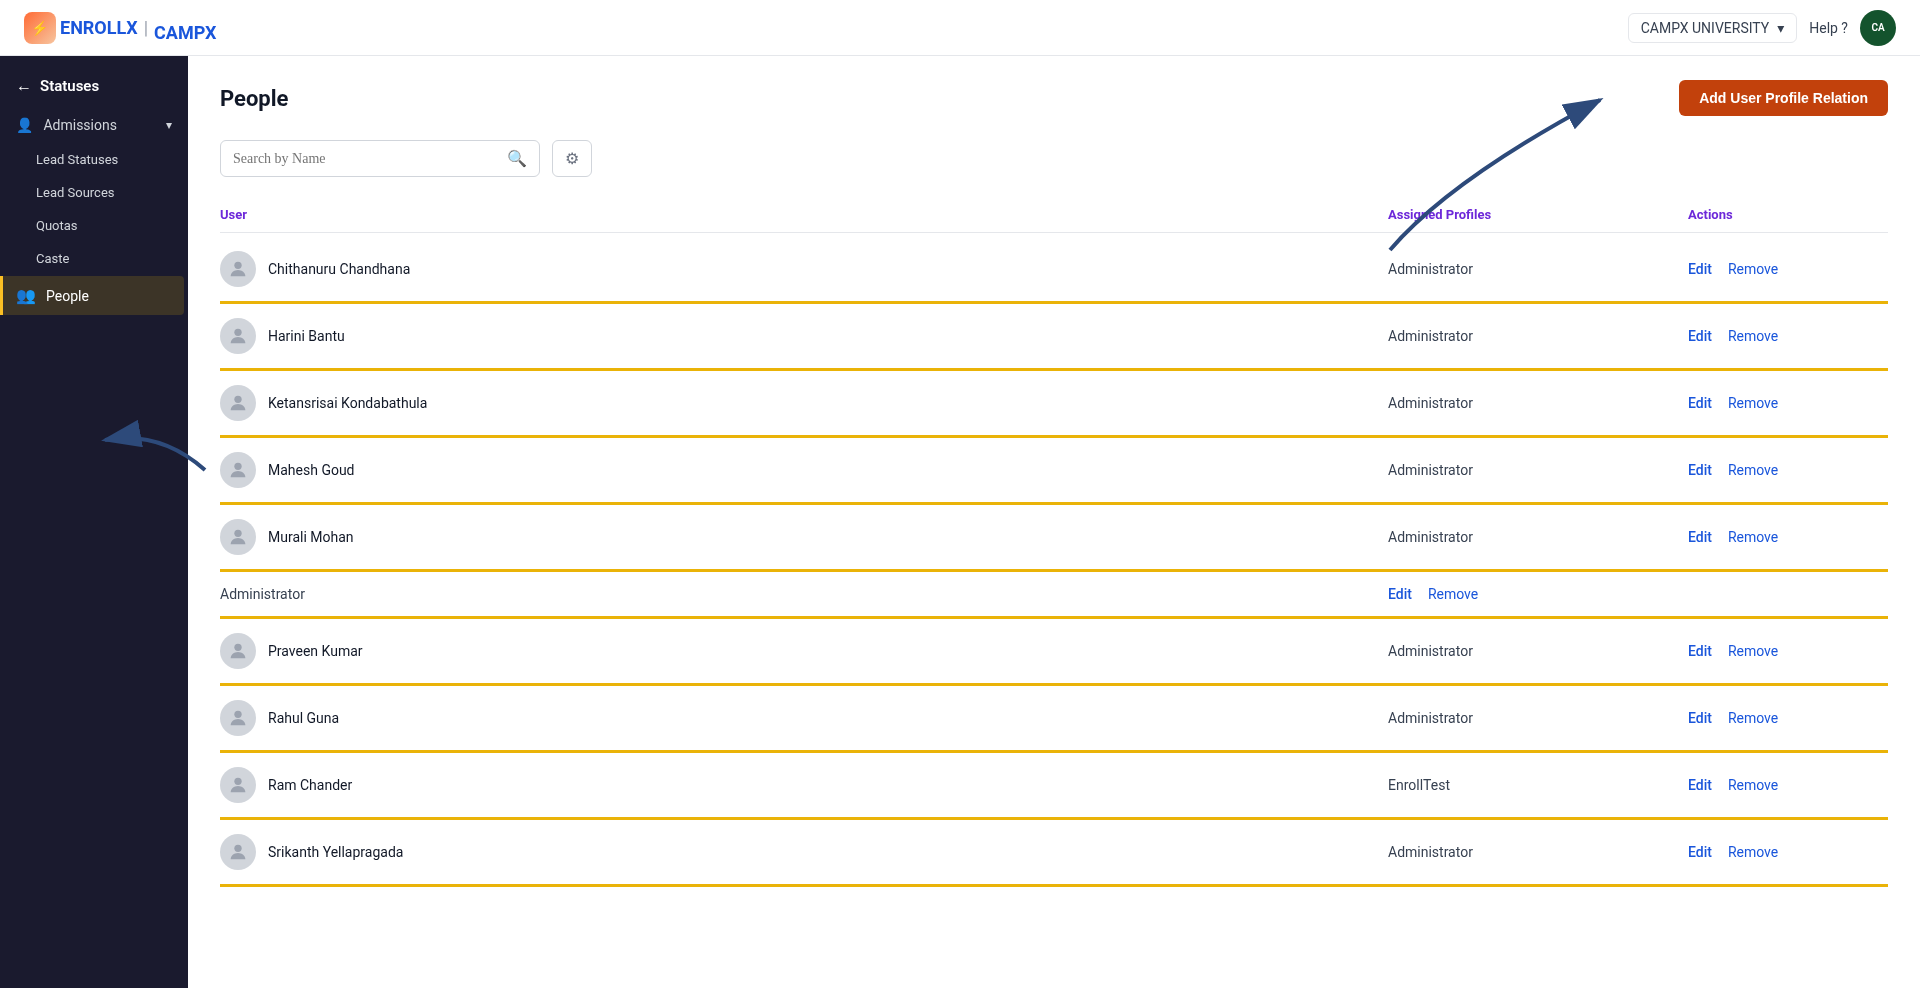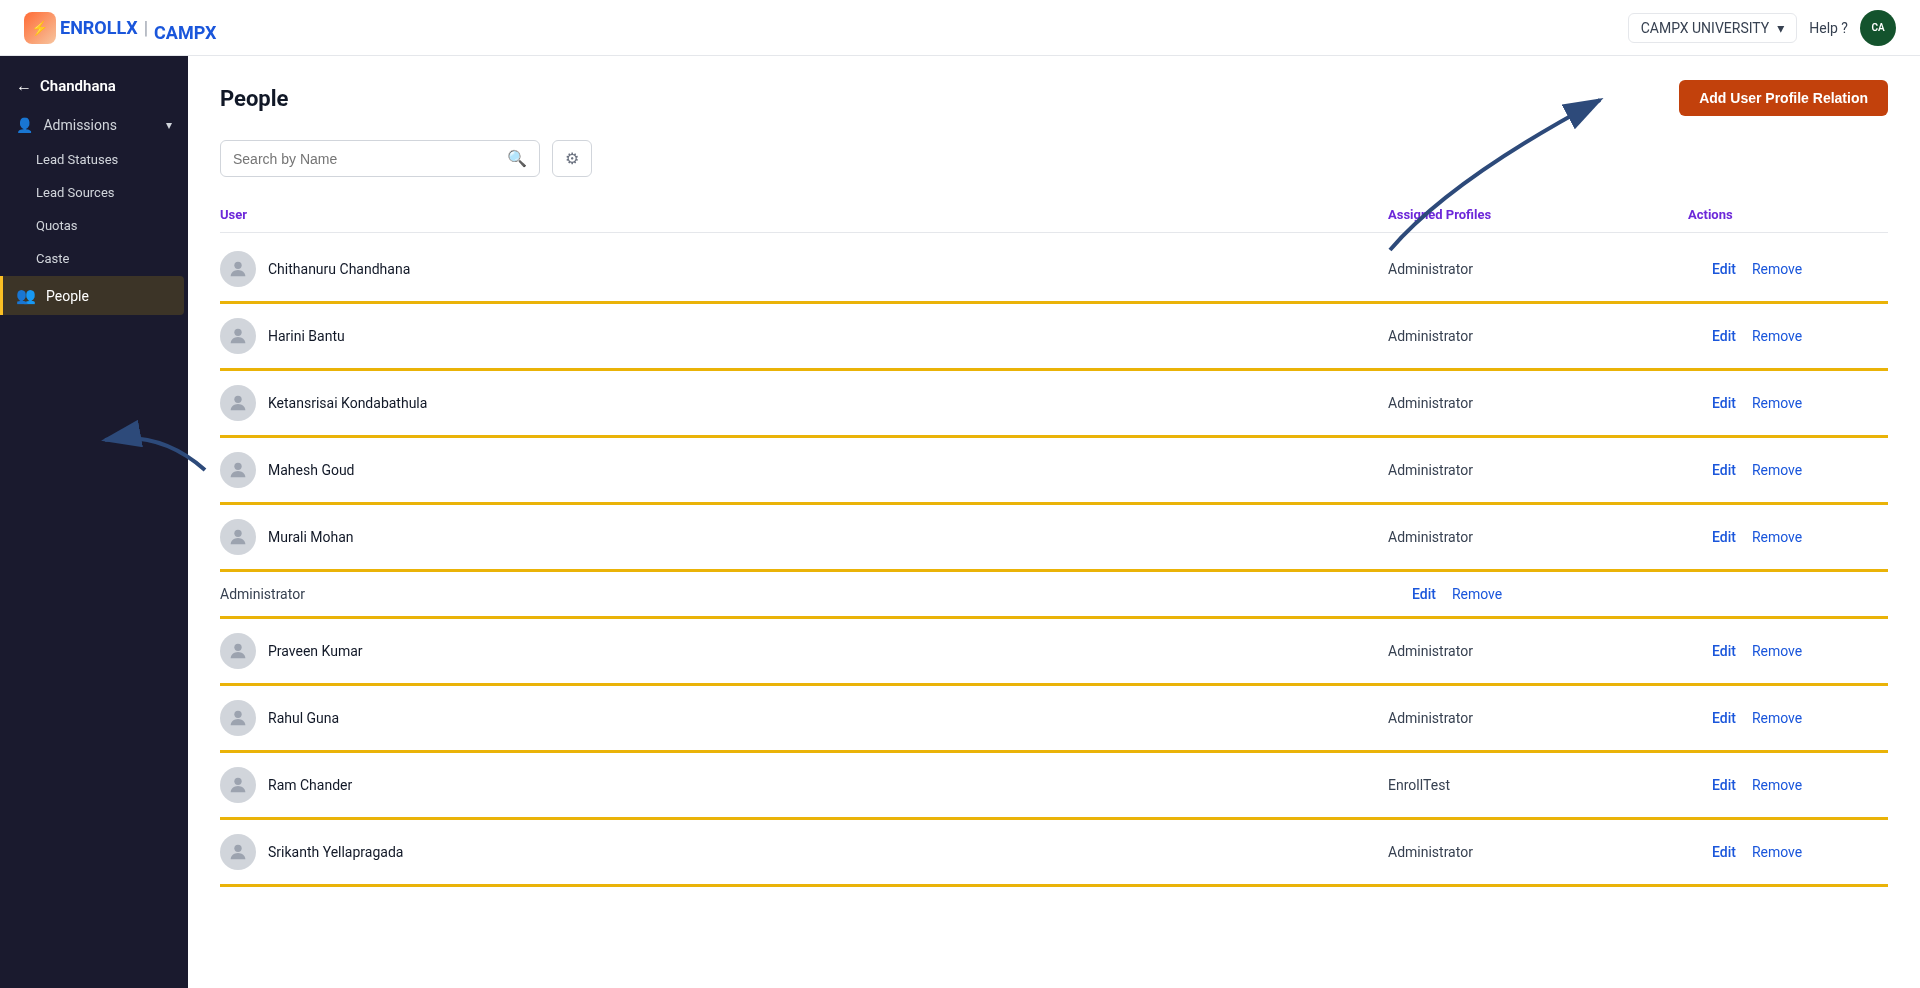--- a/index.html
+++ b/index.html
@@ -210,20 +210,21 @@
       width: 320px;
       background: white;
     }
     .search-box input {
       border: none;
       outline: none;
       font-size: 14px;
       color: #737373;
       flex: 1;
       background: transparent;
+      font-family: Liberation Serif, serif;
     }
     .search-icon { color: #9ca3af; font-size: 16px; }
     .filter-btn {
       border: 1px solid #d1d5db;
       border-radius: 6px;
       padding: 8px 12px;
       background: white;
       cursor: pointer;
       color: #6b7280;
       font-size: 16px;
@@ -273,21 +274,20 @@
       color: #111827;
     }
     .profile-text {
       font-size: 14px;
       color: #374151;
     }
     .actions-cell {
       display: flex;
       gap: 16px;
       align-items: center;
-      margin-left: 24px;
     }
     .action-edit {
       font-size: 14px;
       color: #1a56db;
       cursor: pointer;
       font-weight: 500;
     }
     .action-remove {
       font-size: 14px;
       color: #1a56db;
@@ -327,21 +327,21 @@
     <span class="help-text">Help ?</span>
     <div class="avatar">CA</div>
   </div>
 </div>
 
 <div class="main-layout">
 
   <div class="sidebar">
     <div class="sidebar-back">
       <span class="sidebar-back-arrow">←</span>
-      <span>Chandhana</span>
+      <span>Statuses</span>
     </div>
 
     <div class="admissions-item">
       <span class="icon">👤</span>
       <span>Admissions</span>
       <span class="admissions-chevron">▾</span>
     </div>
 
     <div class="sidebar-sub-items">
       <div class="sidebar-sub-item">

